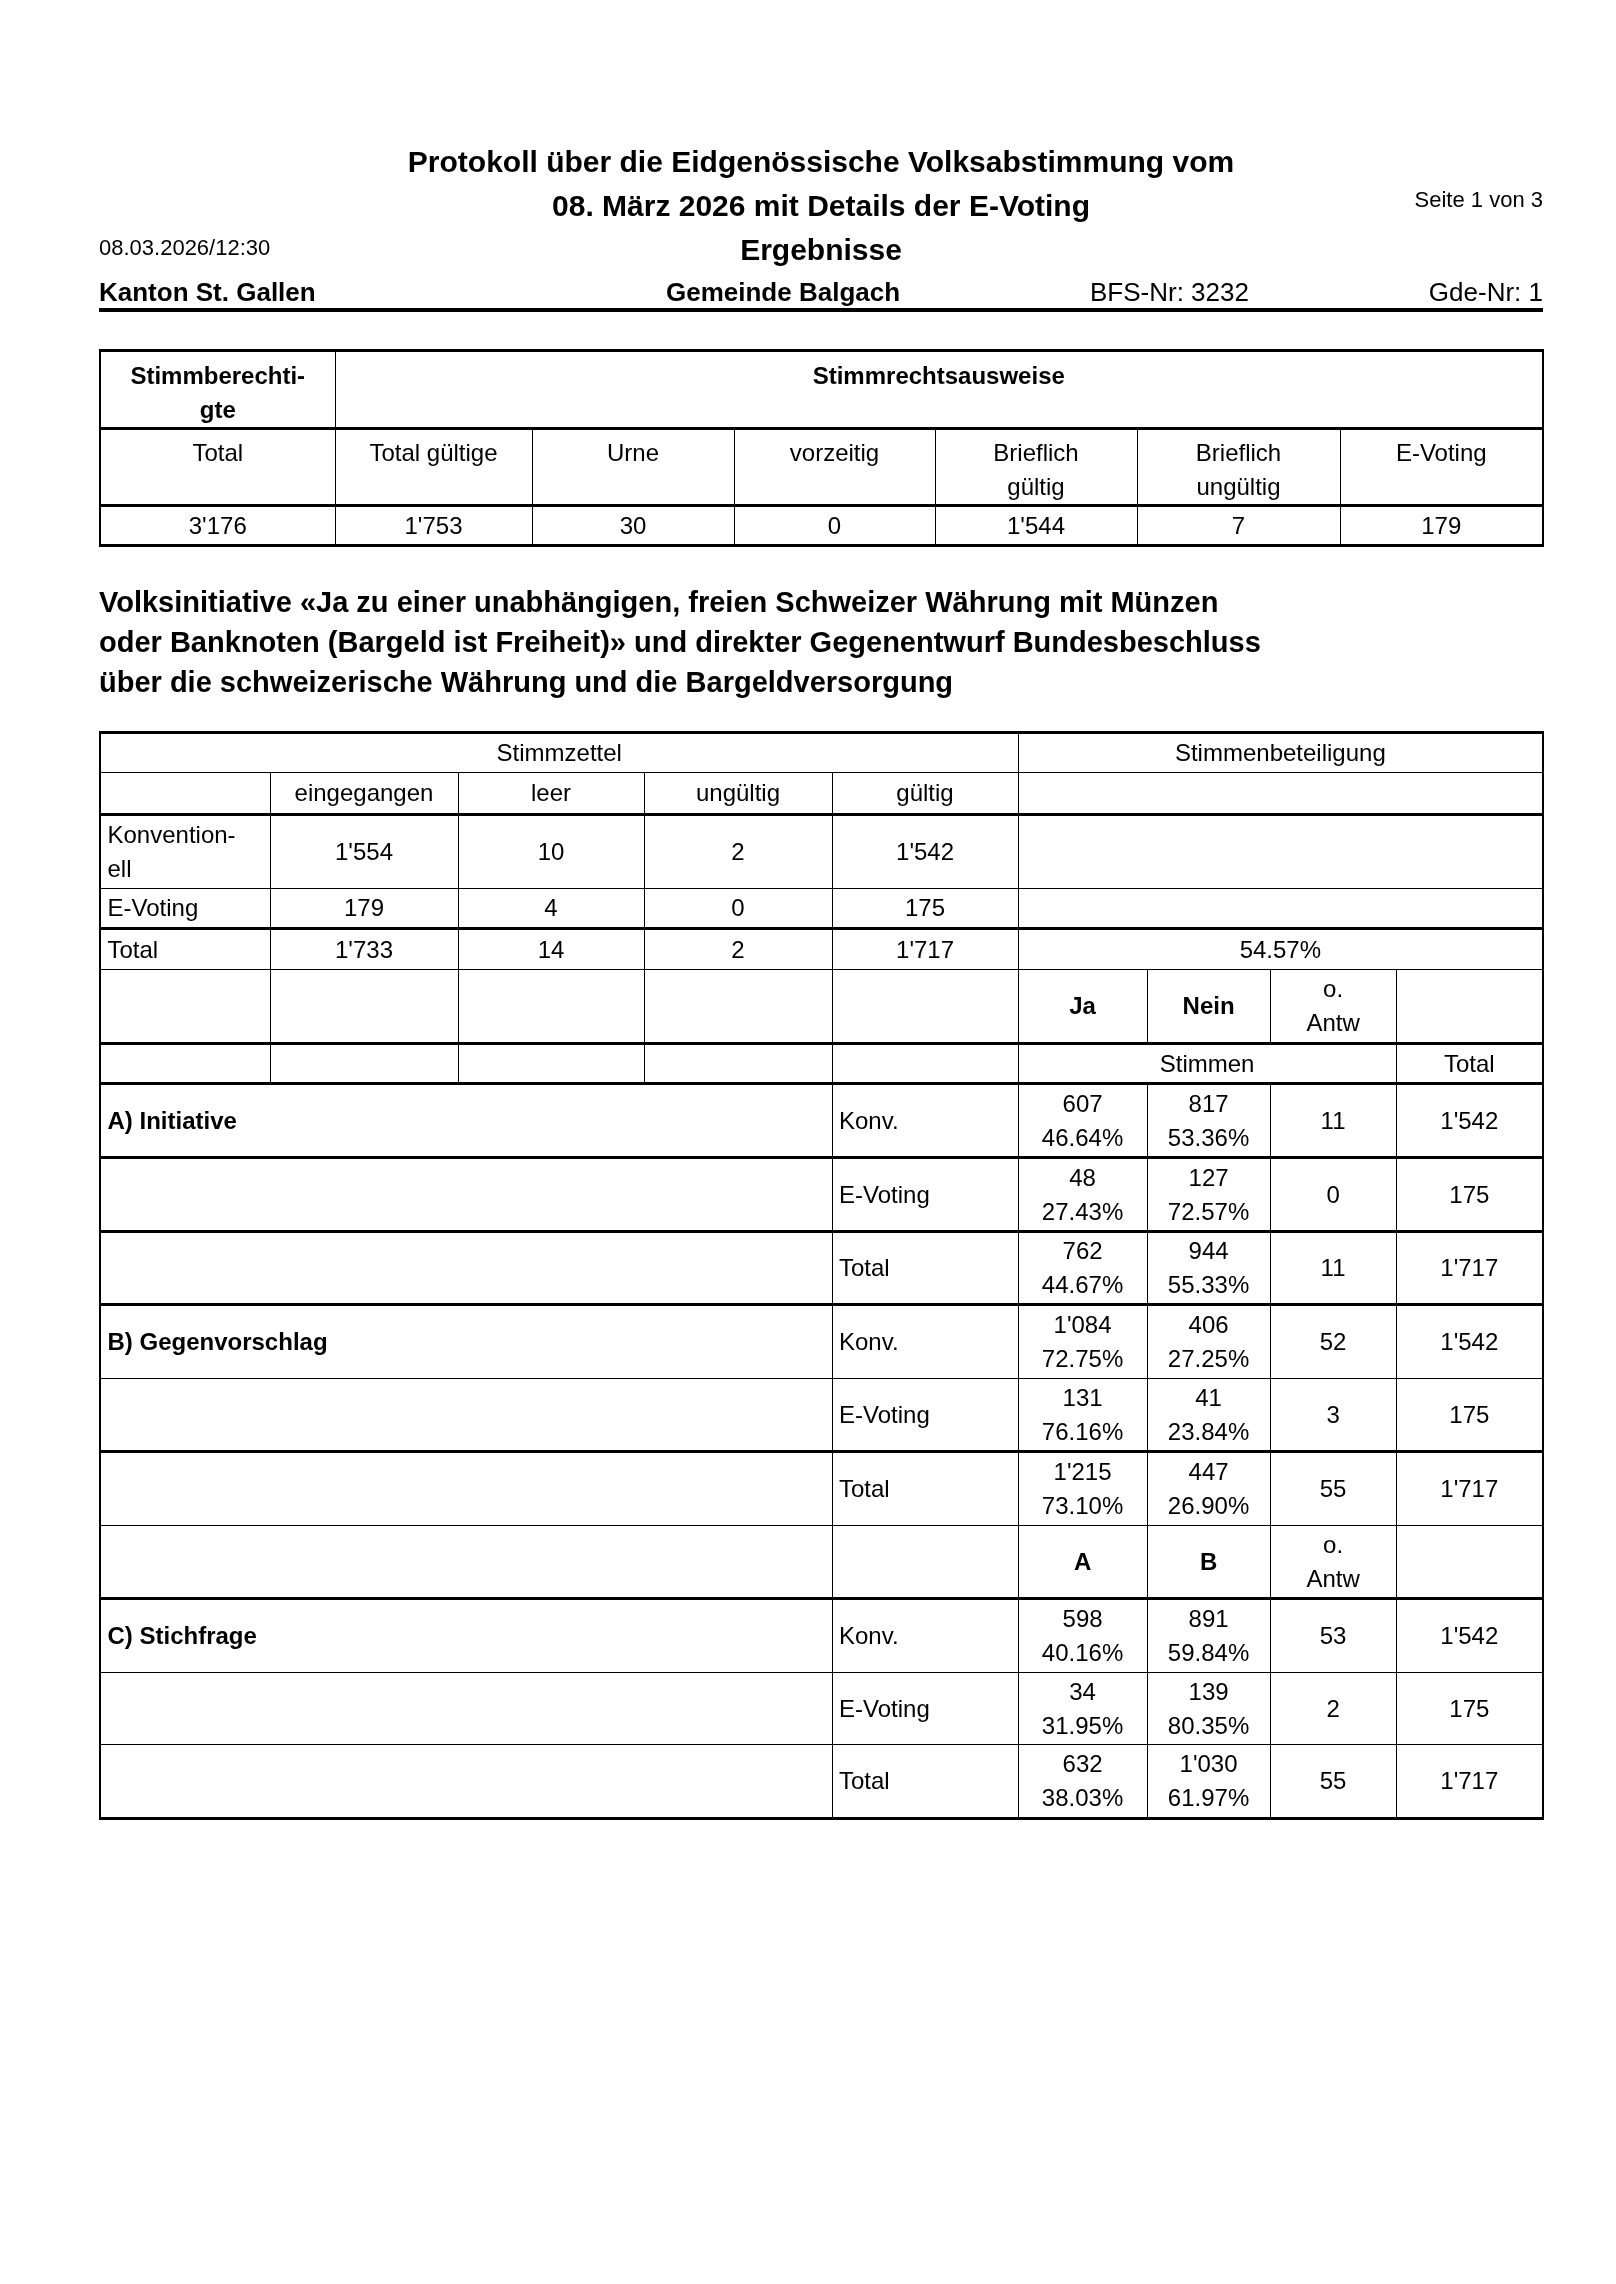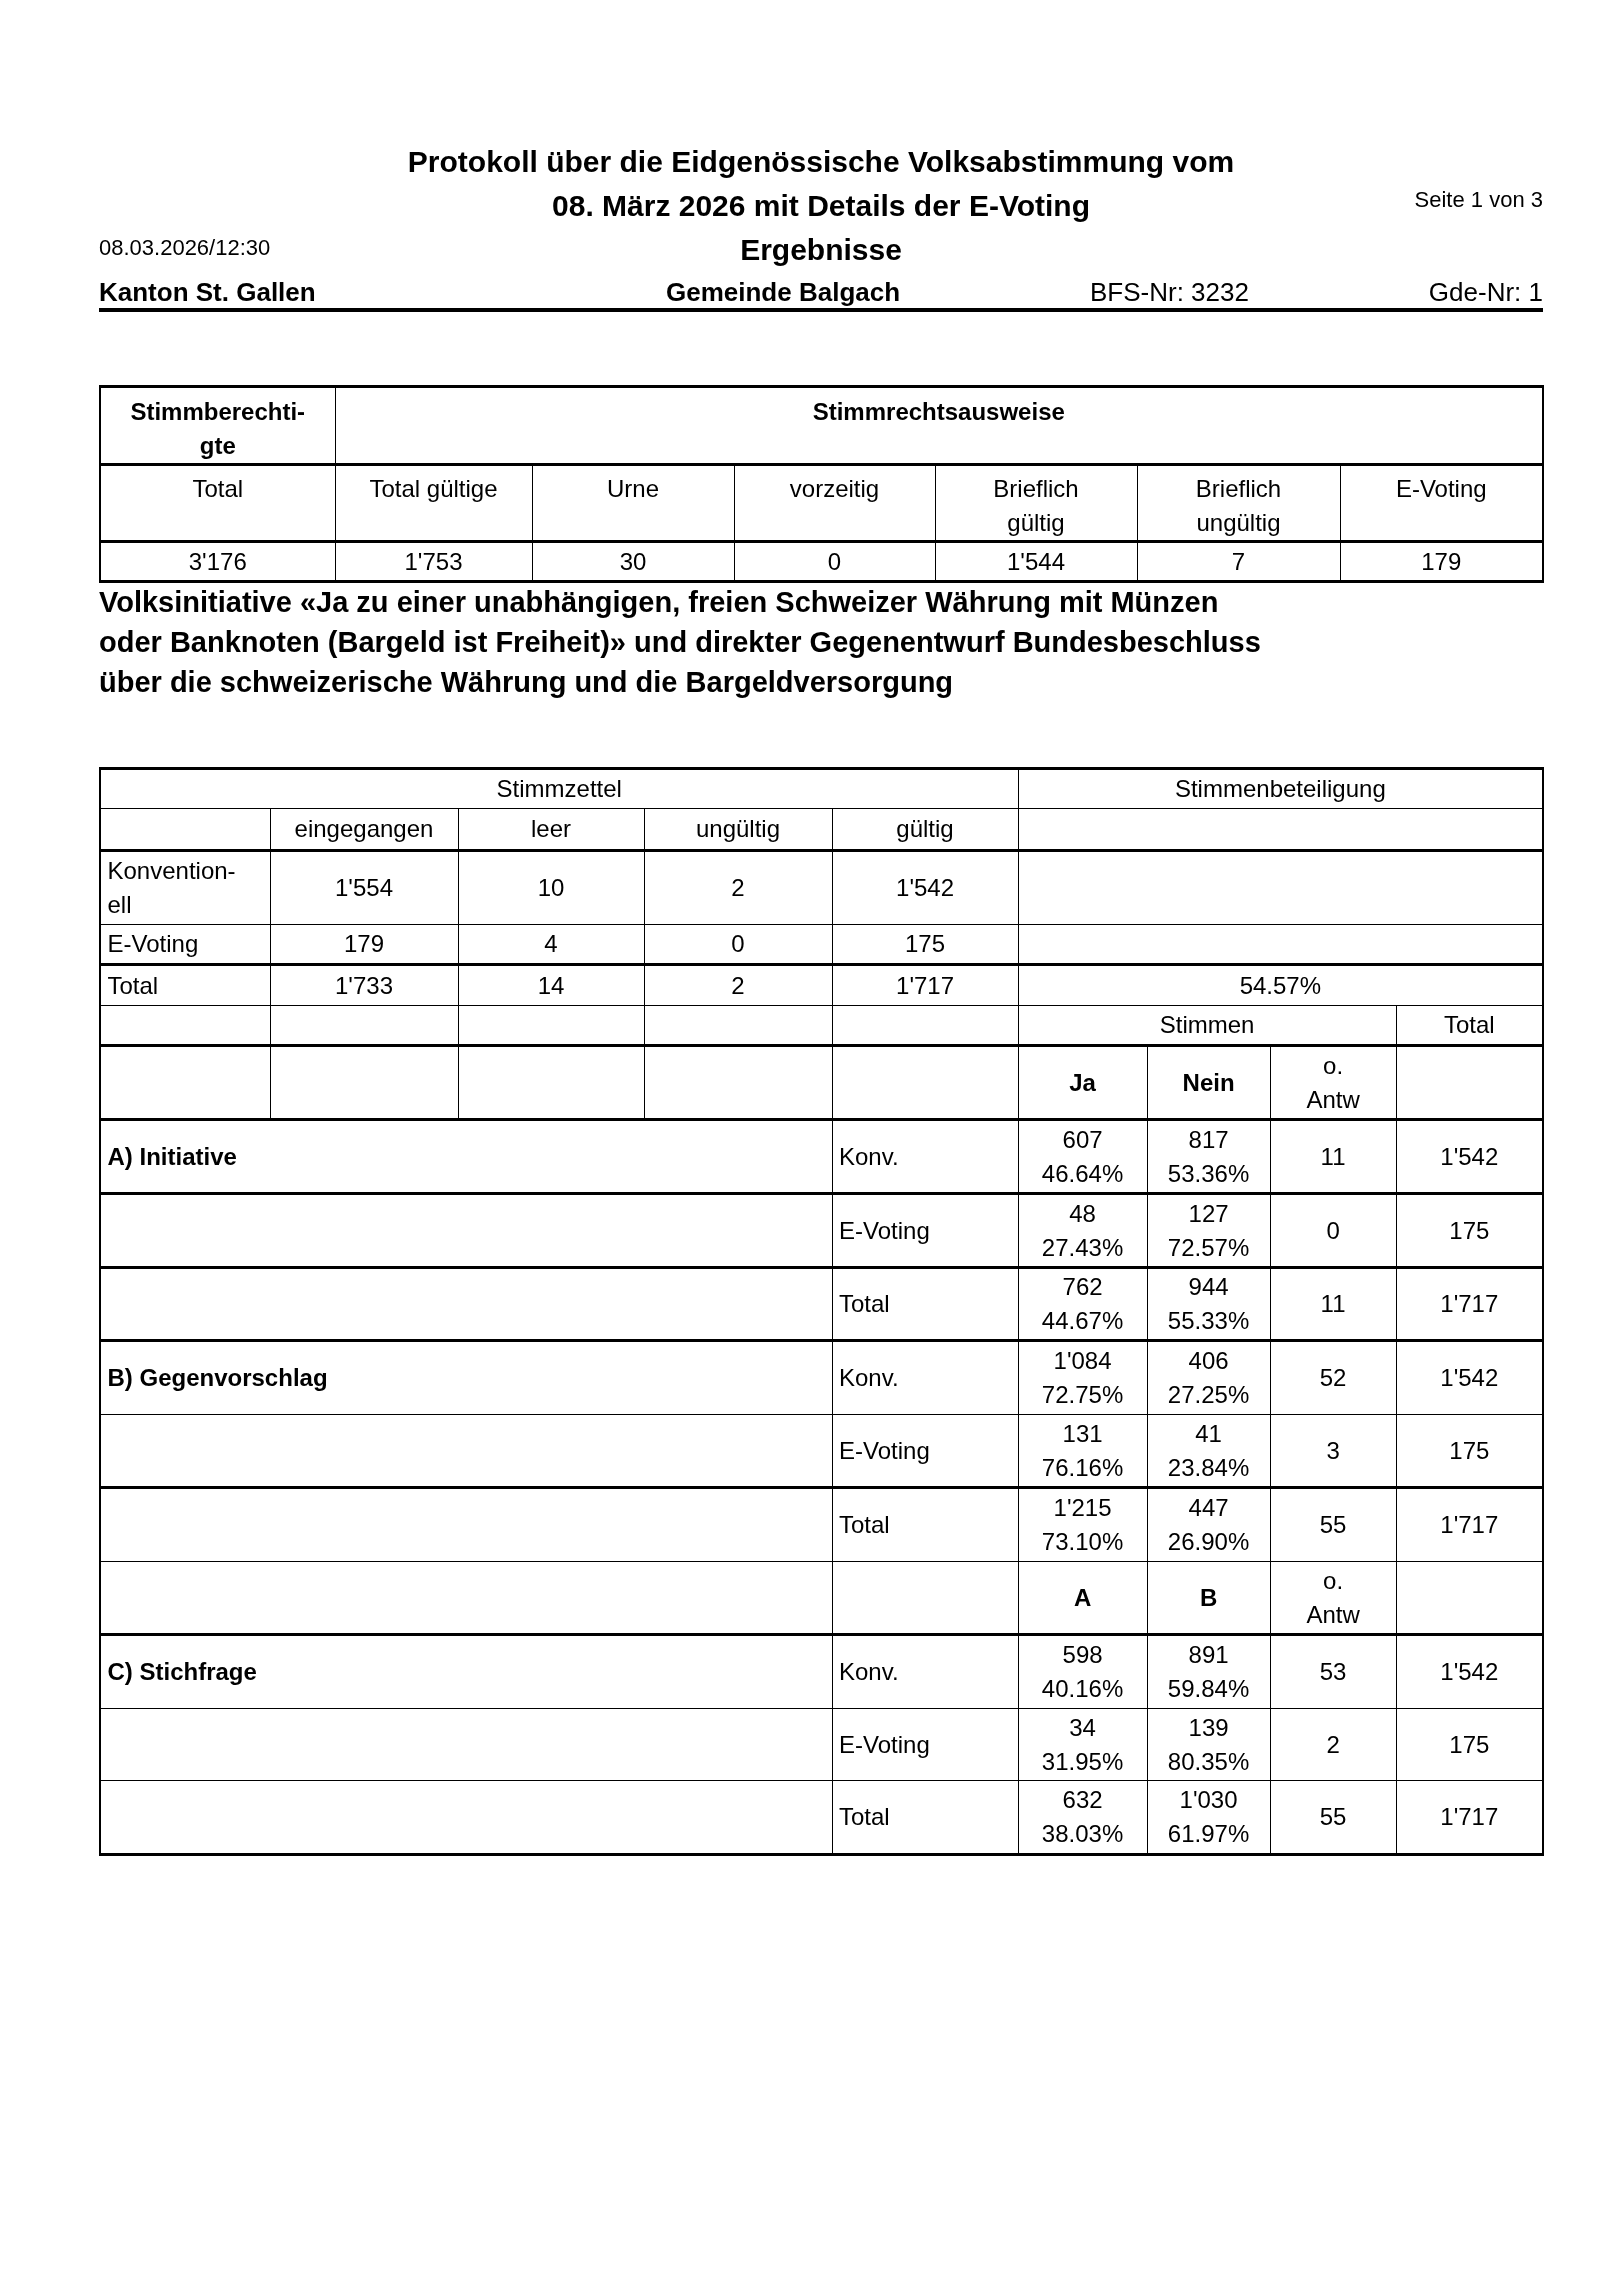--- a/index.html
+++ b/index.html
@@ -9,21 +9,21 @@
   .doc-title{position:absolute;left:99px;top:140px;width:1444px;text-align:center;font-size:30px;font-weight:bold;line-height:44px;}
   .datetime{position:absolute;left:99px;top:187px;font-size:22px;margin-top:48px;}
   .page-indicator{position:absolute;right:73px;top:187px;font-size:22px;}
   .canton{position:absolute;left:99px;top:277px;font-size:26px;font-weight:bold;}
   .municipality{position:absolute;left:666px;top:277px;font-size:26px;font-weight:bold;text-align:center;}
   .bfs{position:absolute;left:1090px;top:277px;font-size:26px;}
   .gde{position:absolute;right:73px;top:277px;font-size:26px;}
   .header-rule{position:absolute;left:99px;top:308px;width:1444px;height:3.9px;background:#000;}
   .proposal-title{position:absolute;left:99px;top:582px;width:1444px;font-size:29px;font-weight:bold;line-height:40px;}
   table.doc{border-collapse:collapse;table-layout:fixed;position:absolute;background:#fff;}
-  table.doc{border:2.6px solid #000;border-top-width:3.9px;margin-top:36px;}
+  table.doc{border:2.6px solid #000;border-top-width:3.9px;}
   .doc td{border:1.3px solid #000;font-size:24px;line-height:34px;text-align:center;vertical-align:middle;padding:0;overflow:hidden;}
   .doc td.left{text-align:left;padding-left:6.5px;}
   .doc td.vtop{vertical-align:top;padding-top:6.5px;}
   .bold{font-weight:bold;}
   tr.bbk>td{border-bottom-width:3.9px;}
   #t1{left:99px;top:349px;width:1444px;}
   #t2{left:99px;top:731px;width:1444px;}
 </style>
 </head>
 <body>
@@ -127,40 +127,40 @@
       <td colspan="4"></td>
     </tr>
     <tr style="height:41px">
       <td class="left">Total</td>
       <td>1'733</td>
       <td>14</td>
       <td>2</td>
       <td>1'717</td>
       <td colspan="4">54.57%</td>
     </tr>
-    <tr class="bbk" style="height:40px">
-      <td></td>
-      <td></td>
-      <td></td>
-      <td></td>
-      <td></td>
-      <td colspan="3">Stimmen</td>
-      <td>Total</td>
-    </tr>
     <tr class="bbk" style="height:74px">
       <td></td>
       <td></td>
       <td></td>
       <td></td>
       <td></td>
       <td class="bold">Ja</td>
       <td class="bold">Nein</td>
       <td class="pre">o.
 Antw</td>
       <td></td>
+    </tr>
+    <tr class="bbk" style="height:40px">
+      <td></td>
+      <td></td>
+      <td></td>
+      <td></td>
+      <td></td>
+      <td colspan="3">Stimmen</td>
+      <td>Total</td>
     </tr>
 
     <tr class="bbk" style="height:74px">
       <td colspan="4" class="left bold">A) Initiative</td>
       <td class="left">Konv.</td>
       <td class="pre">607
 46.64%</td>
       <td class="pre">817
 53.36%</td>
       <td>11</td>

